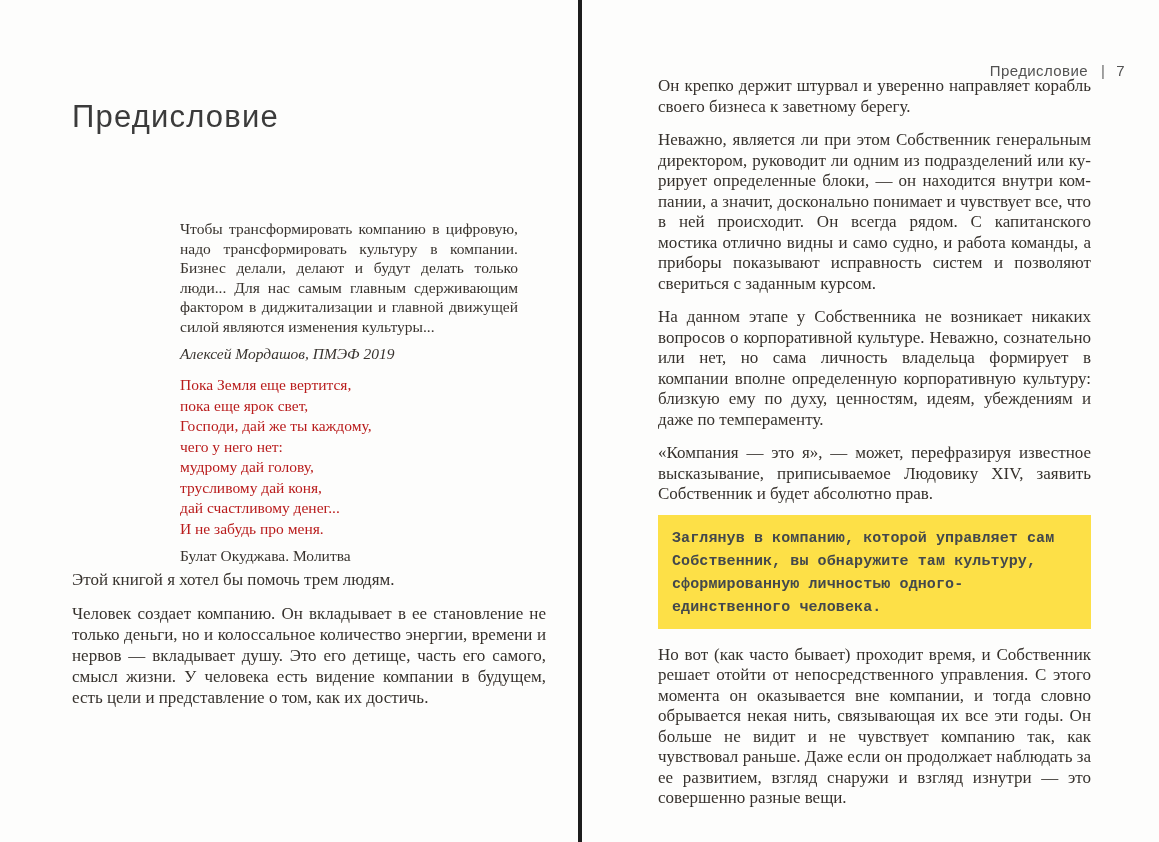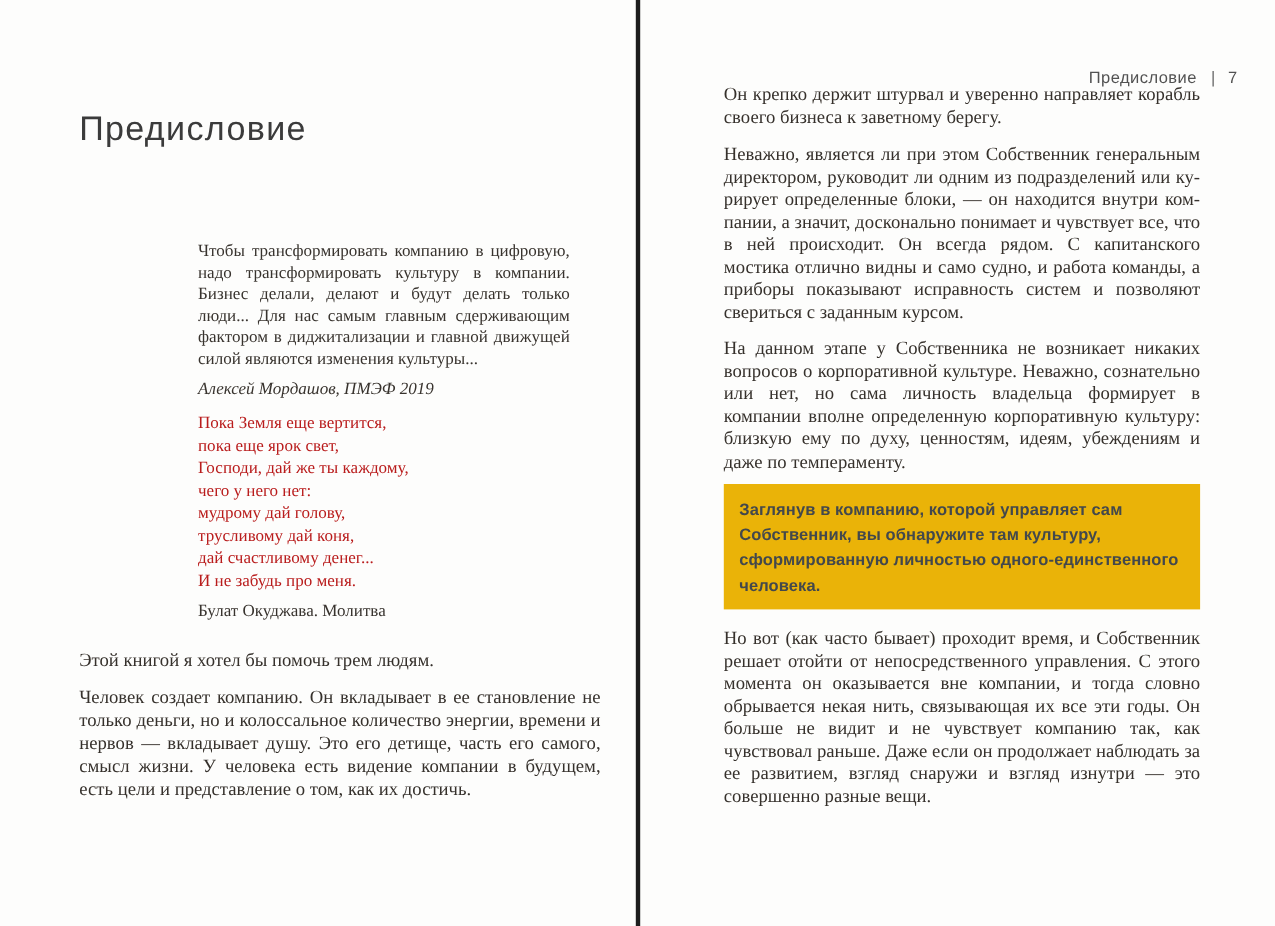--- a/index.html
+++ b/index.html
@@ -63,42 +63,42 @@
     font-size: 15.5px;
     text-align: left;
     color: #38332e;
   }
   .body-para {
     margin: 13px 0 0 0;
     font-size: 17px;
     line-height: 21px;
     text-align: justify;
   }
-  .page-left .body-para.first { margin-top: 24px; }
+  .page-left .body-para.first { margin-top: 4px; }
   
   .running-header {
     position: absolute; top: 62px; right: 34px;
     font-family: "Liberation Sans", "DejaVu Sans", sans-serif;
     font-size: 15px;
     letter-spacing: 0.4px;
     color: #525252;
   }
   .running-header .sep { margin: 0 11px 0 13px; color: #6b6b6b; }
   .running-header .pagenum { color: #525252; }
   .page-right {
     position: absolute; left: 658px; top: 0;
     width: 433px;
   }
   .page-right .body-para { line-height: 20.5px; }
   .page-right .body-para.first { margin-top: 76px; }
   .callout {
     margin: 10px 0 16px 0;
-    background: #eab308;
+    background: #fde047;
     padding: 12px 15px 10px 14px;
-    font-family: Liberation Sans, sans-serif;
+    font-family: Liberation Mono, monospace;
     font-weight: bold;
     font-size: 15px;
     line-height: 23px;
     letter-spacing: 0.1px;
     color: #43484c;
     text-align: left;
   }
 </style>
 </head>
 <body>
@@ -130,20 +130,21 @@
   </div>
 
   <div class="running-header">
     <span>Предисловие</span><span class="sep">|</span><span class="pagenum">7</span>
   </div>
 
   <div class="page-right">
     <p class="body-para first">Он крепко держит штурвал и уверенно направляет корабль своего бизнеса к заветному берегу.</p>
     <p class="body-para">Неважно, является ли при этом Собственник генеральным директором, руководит ли одним из подразделений или ку­рирует определенные блоки, — он находится внутри ком­пании, а значит, досконально понимает и чувствует все, что в ней происходит. Он всегда рядом. С капитанского мостика отлично видны и само судно, и работа команды, а приборы показывают исправность систем и позволяют свериться с за­данным курсом.</p>
     <p class="body-para">На данном этапе у Собственника не возникает никаких вопро­сов о корпоративной культуре. Неважно, сознательно или нет, но сама личность владельца формирует в компании вполне определенную корпоративную культуру: близкую ему по духу, ценностям, идеям, убеждениям и даже по темпераменту.</p>
+    <p class="body-para">«Компания — это я», — может, перефразируя известное вы­сказывание, приписываемое Людовику XIV, заявить Соб­ственник и будет абсолютно прав.</p>
 
     <div class="callout">
       <span>Заглянув в компанию, которой управляет сам Собственник, вы обнаружите там культуру, сформированную личностью одного-единственного человека.</span>
     </div>
 
     <p class="body-para">Но вот (как часто бывает) проходит время, и Собственник решает отойти от непосредственного управления. С этого момента он оказывается вне компании, и тогда словно обры­вается некая нить, связывающая их все эти годы. Он больше не видит и не чувствует компанию так, как чувствовал рань­ше. Даже если он продолжает наблюдать за ее развитием, взгляд снаружи и взгляд изнутри — это совершенно разные вещи.</p>
   </div>
 
 </div>
 

